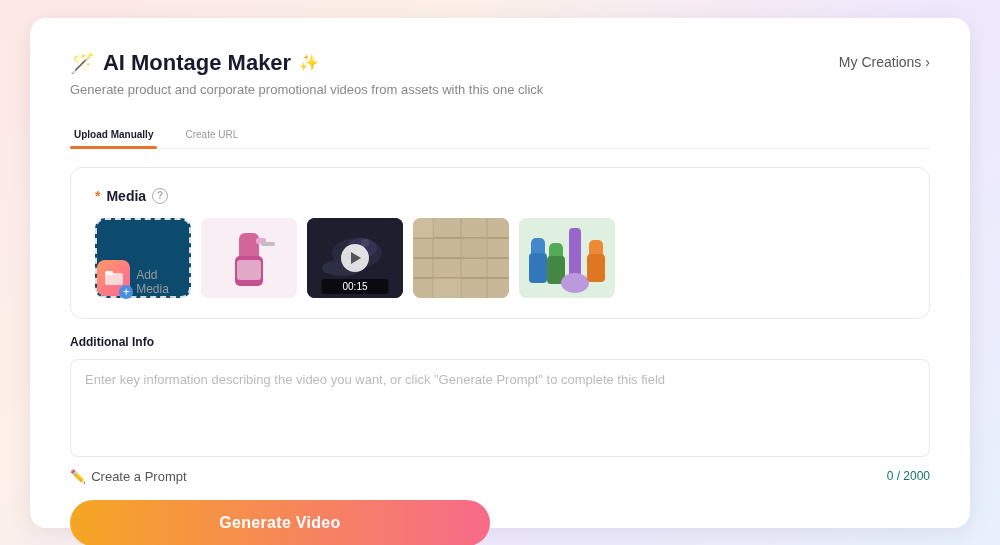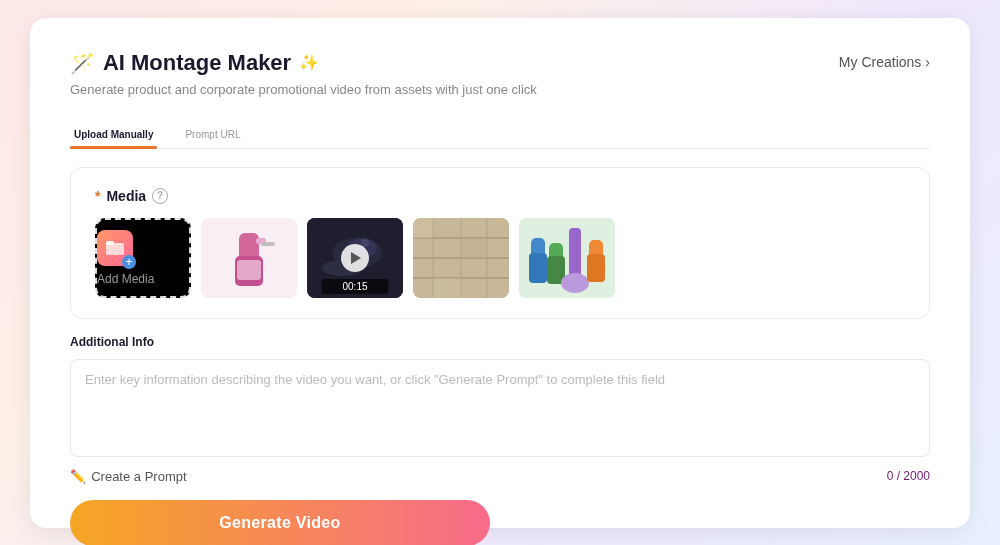--- a/index.html
+++ b/index.html
@@ -143,26 +143,26 @@
       gap: 10px;
       align-items: center;
     }
 
     .add-media-btn {
       width: 96px;
       height: 80px;
       border: 2px dashed #ddd;
       border-radius: 10px;
       display: flex;
-      flex-direction: column;
-      align-items: flex-start;
+      flex-direction: row;
+      align-items: flex-end;
       justify-content: center;
       gap: 6px;
       cursor: pointer;
-      background: #000000;
+      background: #0c4a6e;
       color: #999;
       font-size: 12px;
     }
 
     .add-media-icon {
       width: 36px;
       height: 36px;
       background: linear-gradient(135deg, #ff9966, #ff6699);
       border-radius: 8px;
       display: flex;
@@ -277,21 +277,21 @@
       background: none;
       border: none;
     }
 
     .prompt-icon {
       font-size: 13px;
     }
 
     .char-count {
       font-size: 12px;
-      color: #701a75;
+      color: #0f766e;
     }
 
     
     .generate-btn-wrapper {
       display: flex;
       justify-content: flex-start;
       margin-top: 16px;
     }
 
     .generate-btn {
@@ -329,34 +329,34 @@
 
 <div class="app-container">
 
   <div class="header">
     <div class="header-left">
       <div class="app-title">
         <span style="font-size:20px;">🪄</span>
         <span>AI Montage Maker</span>
         <span style="font-size:16px;">✨</span>
       </div>
-      <div class="app-subtitle">Generate product and corporate promotional video from assets with just one click</div>
+      <div class="app-subtitle">Generate product and corporate promotional videos from assets with this one click</div>
     </div>
     <div class="my-creations-link">
       <span>My Creations</span>
       <span class="chevron-right">›</span>
     </div>
   </div>
 
   <div class="tabs">
     <div class="tab active">
       <span>Upload Manually</span>
     </div>
     <div class="tab">
-      <span>Prompt URL</span>
+      <span>Create URL</span>
     </div>
   </div>
 
   <div class="content-card">
 
     <div class="media-label">
       <span class="required-star">*</span>
       <span>Media</span>
       <span class="info-icon">?</span>
     </div>

